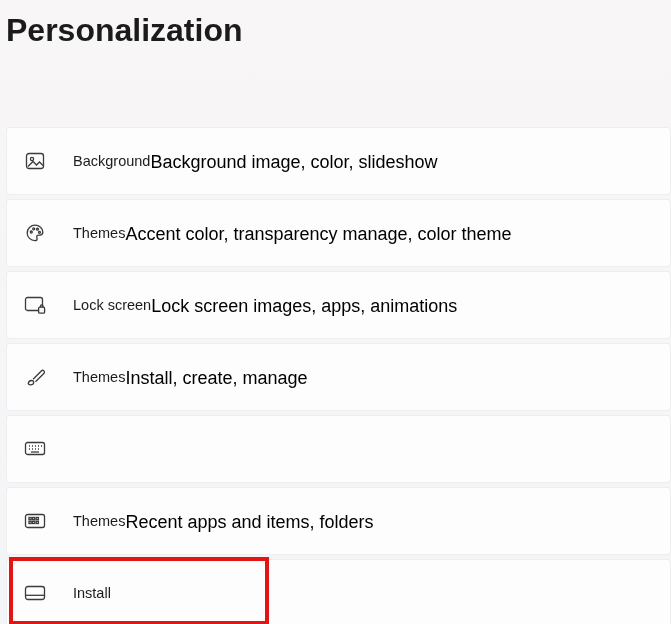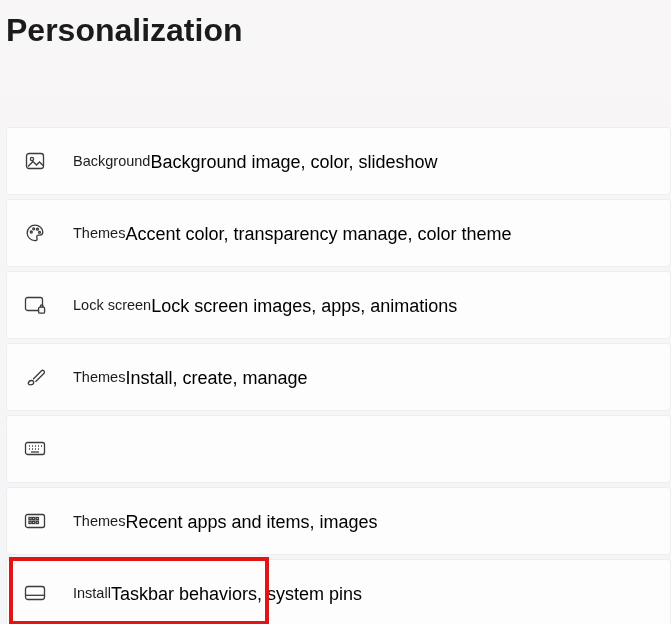--- a/index.html
+++ b/index.html
@@ -164,30 +164,29 @@
         <rect x="5" y="4.5" width="2.2" height="2.2"></rect>
         <rect x="8.6" y="4.5" width="2.2" height="2.2"></rect>
         <rect x="12.2" y="4.5" width="2.2" height="2.2"></rect>
         <rect x="5" y="8.3" width="2.2" height="2.2"></rect>
         <rect x="8.6" y="8.3" width="2.2" height="2.2"></rect>
         <rect x="12.2" y="8.3" width="2.2" height="2.2"></rect>
       </svg>
     </span>
     <div class="texts">
       <span class="title">Themes</span>
-      <span class="desc">Recent apps and items, images</span>
+      <span class="desc">Recent apps and items, folders</span>
     </div>
   </div>
 
   <div class="item highlight-box">
     <span class="icon">
       <svg width="22" height="16" viewBox="0 0 22 16" fill="none" stroke="currentColor" stroke-width="1.3">
         <rect x="1.5" y="1.5" width="19" height="13" rx="2.5"></rect>
         <line x1="1.5" y1="10.3" x2="20.5" y2="10.3"></line>
       </svg>
     </span>
     <div class="texts">
       <span class="title">Install</span>
-      <span class="desc">Taskbar behaviors, system pins</span>
     </div>
   </div>
 
 </div>
 
 </body></html>

